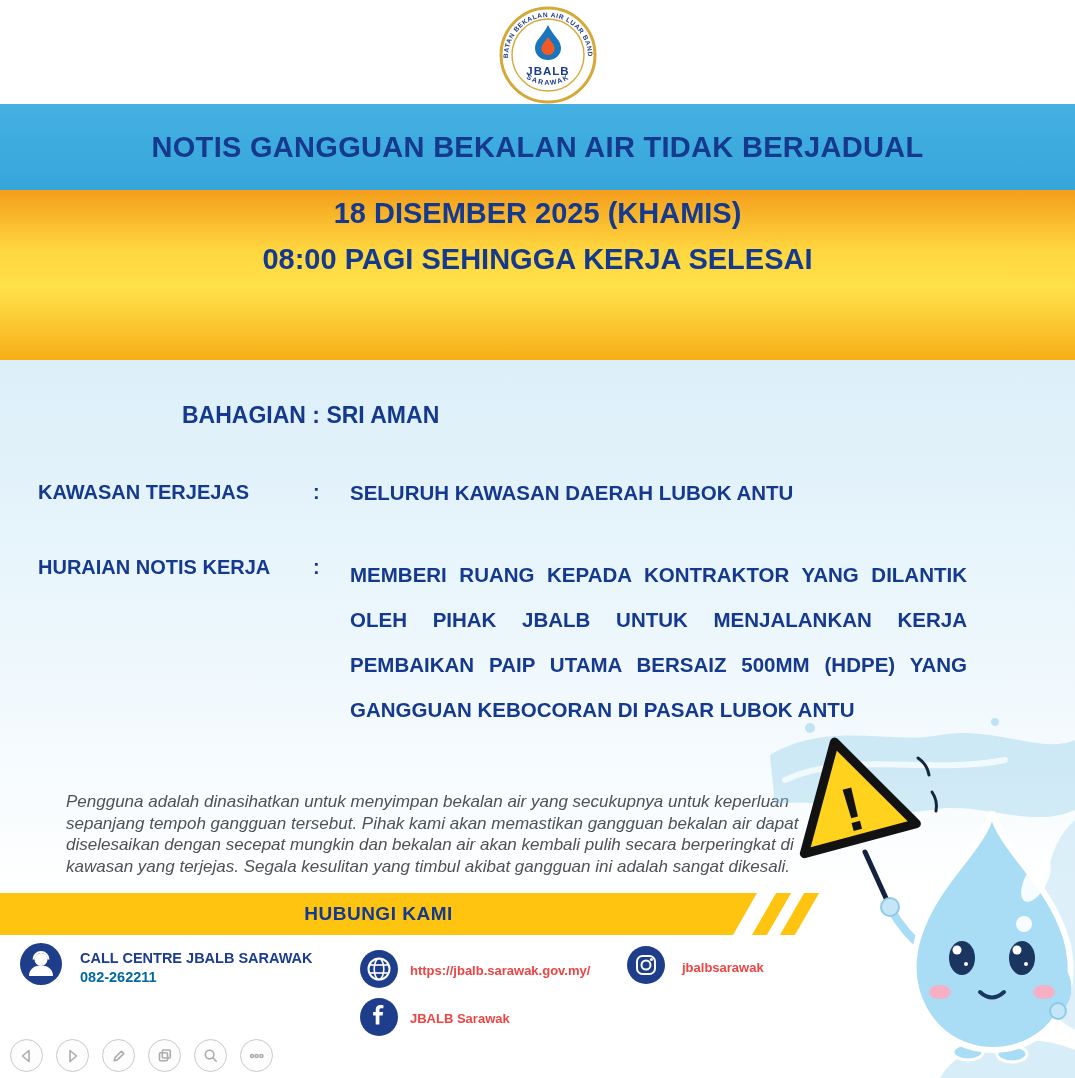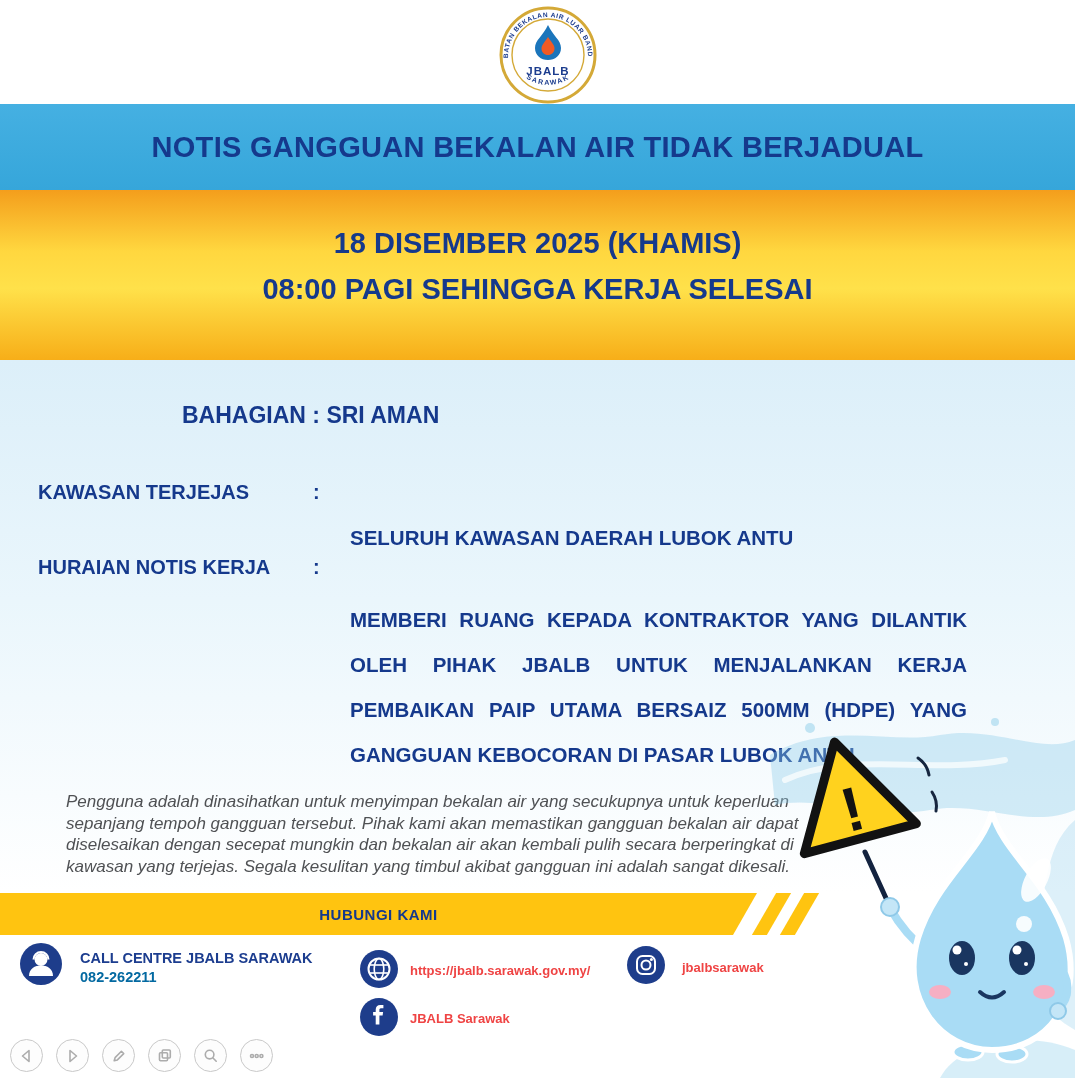--- a/index.html
+++ b/index.html
@@ -7,42 +7,42 @@
   .page{position:relative;width:1075px;height:1078px;background:#ffffff;overflow:hidden;
         font-family:"Liberation Sans",sans-serif;}
 
   
   .band-blue{position:absolute;left:0;top:104px;width:100%;height:86px;
              background:linear-gradient(180deg,#45b0e2 0%,#36a6da 100%);
              display:flex;align-items:center;justify-content:center;}
   .band-blue .title{font-size:29px;font-weight:bold;color:#15398C;letter-spacing:.3px;}
   .band-yellow{position:absolute;left:0;top:190px;width:100%;height:170px;
              background:linear-gradient(180deg,#F49E1C 0%,#FFD73F 36%,#FFE14A 58%,#F7AE18 100%);
-             text-align:center;padding-top:30px;}
+             text-align:center;}
   .band-yellow .line{font-size:29px;font-weight:bold;color:#15398C;line-height:46px;}
   .body-tint{position:absolute;left:0;top:360px;width:100%;height:533px;
              background:linear-gradient(180deg,#DCEFF9 0%,#EAF6FC 45%,#FFFFFF 100%);}
 
   
   .bahagian{position:absolute;left:170px;top:402px;font-size:23px;font-weight:bold;color:#15398C;margin-left:12px;}
   .daerah{position:absolute;left:570px;top:402px;font-size:23px;font-weight:bold;color:#15398C;}
   .field-label{position:absolute;left:38px;font-size:20px;font-weight:bold;color:#15398C;}
   .field-colon{position:absolute;left:313px;font-size:20px;font-weight:bold;color:#15398C;}
-  .field-value{position:absolute;left:350px;font-size:20.5px;font-weight:bold;color:#15398C;margin-top:45px;}
+  .field-value{position:absolute;left:350px;font-size:20.5px;font-weight:bold;color:#15398C;}
   .row1{top:481px}
   .row2{top:556px}
   .paragraph{top:552px;width:617px;line-height:45px;text-align:justify;}
   .disclaimer{position:absolute;left:22px;top:791px;width:780px;font-size:17px;
               font-style:italic;color:#4F5154;line-height:21.5px;margin-left:44px;}
 
   
   .contact-bar{position:absolute;left:0;top:893px;width:757px;height:42px;background:#FFC410;
                clip-path:polygon(0 0,757px 0,733px 100%,0 100%);
                display:flex;align-items:center;justify-content:center;}
-  .contact-bar .heading{font-size:15px;font-weight:bold;color:#15398C;letter-spacing:.5px;}
+  .contact-bar .heading{font-size:19px;font-weight:bold;color:#15398C;letter-spacing:.5px;}
   .bar-stripe{position:absolute;top:893px;height:42px;width:15px;background:#FFC410;transform:skewX(-30deg);}
   .stripe1{left:764px}.stripe2{left:792px}
 
   
   .icon-circle{position:absolute;border-radius:50%;background:#1E3D8B;
                display:flex;align-items:center;justify-content:center;}
   .cc-icon{left:20px;top:943px;width:42px;height:42px}
   .web-icon{left:360px;top:950px;width:38px;height:38px}
   .fb-icon{left:360px;top:998px;width:38px;height:38px}
   .ig-icon{left:627px;top:946px;width:38px;height:38px}

